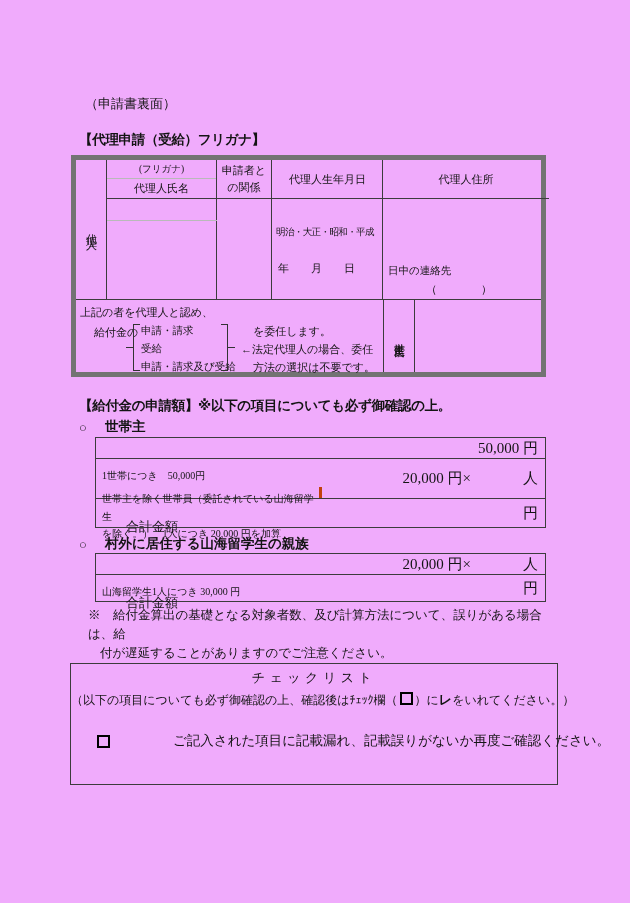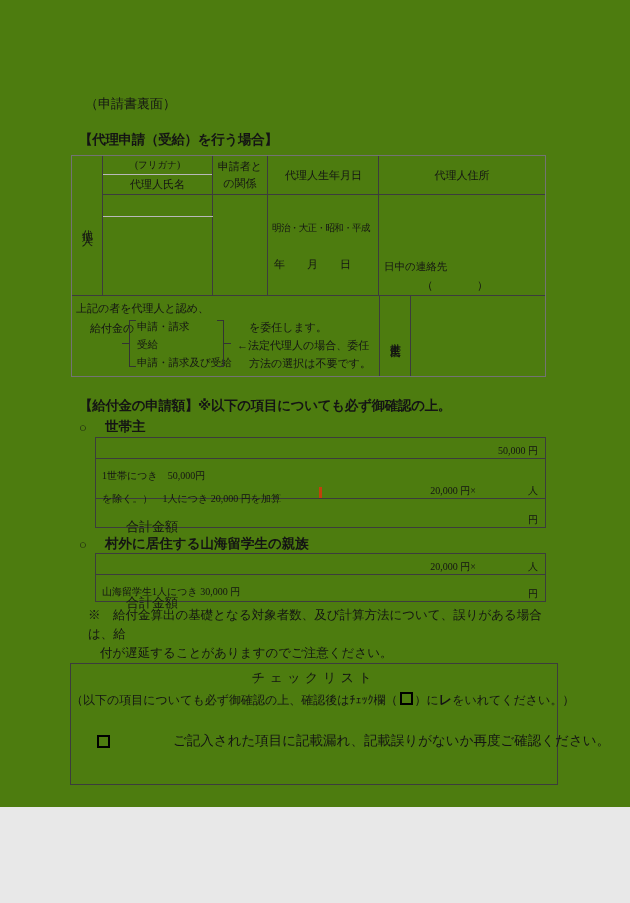--- a/index.html
+++ b/index.html
@@ -1,36 +1,36 @@
 <!DOCTYPE html>
 <html><head>
 <meta charset="utf-8">
 <style>
   html,body{margin:0;padding:0;background:#e8e8e8;}
   .page{
-    position:relative; width:630px; height:807px; margin:0 auto;
-    background:#4d7c0f; overflow:hidden;
+    position:relative; width:630px; height:903px; margin:0 auto;
+    background:#f0abfc; overflow:hidden;
     font-family:"Liberation Serif","DejaVu Serif",serif;
     color:#141414;
   }
   .abs{position:absolute;}
   .gothic{font-family:"Liberation Sans","DejaVu Sans",sans-serif;font-weight:bold;}
   .vtext{writing-mode:vertical-rl;text-orientation:upright;}
 
   
   .back-label{left:85px;top:95px;font-size:13px;}
   .h1{left:79px;top:131px;font-size:13.5px;letter-spacing:-0.3px;}
   .h2{left:79px;top:397px;font-size:13.5px;letter-spacing:-0.3px;}
   .sub{display:flex;align-items:center;font-size:13.5px;}
   .sub .bullet{width:26px;font-size:13px;}
   .sub1{left:79px;top:418px;}
   .sub2{left:79px;top:535px;}
 
   
-  .t1{left:71px;top:155px;width:475px;height:222px;border:1px solid #737373;box-sizing:border-box;text-decoration:underline;}
+  .t1{left:71px;top:155px;width:475px;height:222px;border:5px solid #737373;box-sizing:border-box;text-decoration:underline;}
   .t1 .cell{position:absolute;box-sizing:border-box;font-size:11px;}
   .c-proxy{left:0;top:0;width:31px;height:139px;border-right:1px solid #3c3c3c;display:flex;align-items:center;justify-content:center;}
   .c-proxy .vtext{letter-spacing:3px;font-size:11px;}
   .c2h{left:31px;top:0;width:110px;height:39px;border-right:1px solid #3c3c3c;border-bottom:1px solid #3c3c3c;}
   .c2h .furi{height:19px;line-height:19px;text-align:center;font-size:9.5px;border-bottom:1px solid #b9b9b9;box-sizing:border-box;}
   .c2h .nm{height:19px;line-height:19px;text-align:center;font-size:11px;}
   .c2body{left:31px;top:39px;width:110px;height:100px;border-right:1px solid #3c3c3c;}
   .c2body .furi-in{position:absolute;left:0;top:0;width:110px;height:22px;border-bottom:1px solid #b9b9b9;box-sizing:border-box;}
   .c2body .name-in{position:absolute;left:0;top:22px;width:110px;height:78px;}
   .c3head{left:141px;top:0;width:55px;height:39px;border-right:1px solid #3c3c3c;border-bottom:1px solid #3c3c3c;text-align:center;padding-top:2px;}
@@ -55,21 +55,21 @@
   .cB .vtext{font-size:11px;letter-spacing:1px;}
   .cC{left:339px;top:139px;right:0;bottom:0;border-top:1px solid #3c3c3c;}
 
   
   .amt{box-sizing:border-box;border:1px solid #3c3c3c;width:451px;}
   .t2{left:95px;top:437px;height:91px;}
   .t3{left:95px;top:553px;height:49px;}
   .arow{display:flex;box-sizing:border-box;}
   .arow + .arow{border-top:1px solid #3c3c3c;}
   .alabel{width:226px;box-sizing:border-box;border-right:3px solid #c2410c;padding-left:6px;margin-top:28px;}
-  .avalue{flex:1;display:flex;align-items:flex-end;justify-content:flex-end;padding-right:7px;font-size:10px;}
+  .avalue{flex:1;display:flex;align-items:center;justify-content:flex-end;padding-right:7px;font-size:15px;}
   .avalue .vamount{margin-right:52px;}
   .avalue .vamount:empty{display:none;margin:0;}
   .small-label{font-size:10px;}
   .r1{height:20px;}
   .r1 .alabel{line-height:19px;}
   .r2{height:40px;}
   .r2 .alabel{padding-top:3px;line-height:17.5px;}
   .rT2{height:29px;}
   .rT3{height:27px;}
   .total-label{font-size:13px;display:flex;align-items:center;padding-left:30px;}
@@ -89,21 +89,21 @@
   .sq{display:inline-block;width:9px;height:9px;border:2px solid #000;margin-right:15px;flex:none;}
   .item-text{font-size:13.5px;white-space:nowrap;}
 </style>
 </head>
 <body>
 
 <div class="page">
 
   <div class="abs back-label">（申請書裏面）</div>
 
-  <div class="abs h1 gothic">【代理申請（受給）を行う場合】</div>
+  <div class="abs h1 gothic">【代理申請（受給）フリガナ】</div>
 
   <div class="abs t1">
     <div class="cell c-proxy">
       <div class="vtext">代理人</div>
     </div>
 
     <div class="cell c2h">
       <div class="furi">(フリガナ)</div>
       <div class="nm">代理人氏名</div>
     </div>
@@ -160,20 +160,21 @@
   <div class="abs amt t2">
     <div class="arow r1">
       <div class="alabel small-label">1世帯につき　50,000円</div>
       <div class="avalue">
 
         <span>50,000 円</span>
       </div>
     </div>
     <div class="arow r2">
       <div class="alabel small-label">
+        <div>世帯主を除く世帯員（委託されている山海留学生</div>
         <div>を除く。）　1人につき 20,000 円を加算</div>
       </div>
       <div class="avalue">
         <span class="vamount">20,000 円×</span>
         <span>人</span>
       </div>
     </div>
     <div class="arow rT2">
       <div class="alabel total-label">合計金額</div>
       <div class="avalue">

